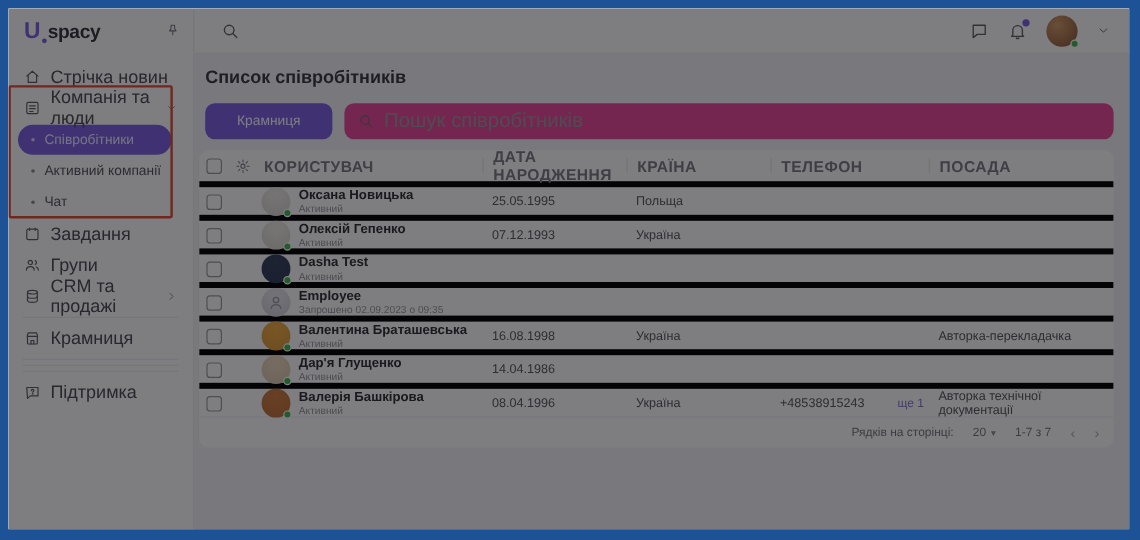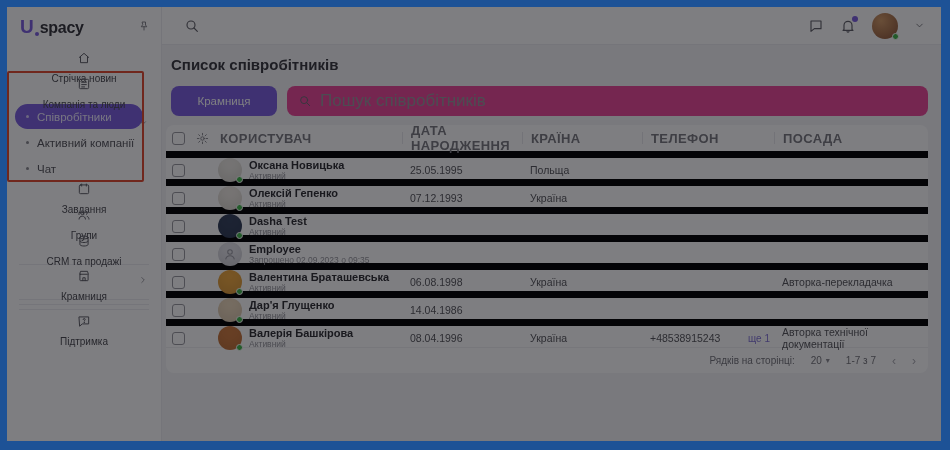--- a/index.html
+++ b/index.html
@@ -15,21 +15,21 @@
   .annotation-box{position:absolute;left:0px;top:64px;width:137px;height:111px;border:2px solid var(--annotation,#E24A2E);border-radius:2px;z-index:30;}
 
   
   .sidebar{position:absolute;left:0;top:0;bottom:0;width:155px;background:#fff;border-right:1px solid #ECECF0;z-index:2;}
   .sb-head{height:40px;display:flex;align-items:center;justify-content:space-between;padding:0 11px 0 13px;}
   .brand{display:flex;align-items:baseline;}
   .brand-u{color:var(--accent,#7B5FE0);font-weight:bold;font-size:19px;}
   .brand-dot{width:4px;height:4px;border-radius:50%;background:var(--accent,#7B5FE0);margin:0 1px 2px 1px;align-self:flex-end;}
   .brand-rest{color:#33333A;font-weight:bold;font-size:16px;letter-spacing:-0.3px;}
   .nav{padding:4px 8px 0 8px;}
-  .nav-item{display:flex;align-items:center;gap:8px;height:26px;padding:0 5px;border-radius:6px;font-size:10px;color:#4A4A50;cursor:pointer;flex-direction:column;}
+  .nav-item{display:flex;align-items:center;gap:8px;height:26px;padding:0 5px;border-radius:6px;font-size:15px;color:#4A4A50;cursor:pointer;}
   .nav-item svg{width:14px;height:14px;flex:none;stroke:#5C5C63;fill:none;stroke-width:1.7;stroke-linecap:round;stroke-linejoin:round;}
   .nav-item .chev{margin-left:auto;}
   .nav-item .chev svg{width:10px;height:10px;stroke:#77777E;}
   .sub-item{display:flex;align-items:center;gap:8px;height:25px;margin:1px 0;padding:0 5px 0 11px;font-size:11.5px;color:#55555B;border-radius:13px;cursor:pointer;}
   .bullet{width:3px;height:3px;border-radius:50%;background:#8A8A90;flex:none;}
   .sub-item.active{background:var(--accent,#7B5FE0);color:#EFEAFF;width:128px;}
   .sub-item.active .bullet{background:#D9CFFA;}
   .sb-divider{height:1px;background:#ECECF0;margin:4px 4px;}
 
   
@@ -45,21 +45,21 @@
   .content{position:absolute;top:38px;left:0;right:0;bottom:0;padding:0 13px 0 4px;}
   .page-title{margin:11px 0 0 5px;font-size:15px;font-weight:bold;color:#38383E;}
   .actions{display:flex;align-items:center;margin:13px 0 0 5px;gap:10px;}
   .btn-invite{width:106px;height:30px;border:none;border-radius:8px;background:var(--accent,#7B5FE0);color:#fff;font-size:11.5px;font-family:inherit;cursor:pointer;}
   .searchbox{flex:1;position:relative;height:30px;}
   .searchbox input{width:100%;height:30px;border:none;border-radius:8px;background:#ec4899;padding:0 10px 0 33px;font-size:17px;font-family:inherit;color:#3A3A40;outline:none;}
   .searchbox input::placeholder{color:#97979E;}
   .searchbox svg{position:absolute;left:11px;top:8px;width:14px;height:14px;stroke:#6A6A71;fill:none;stroke-width:1.7;stroke-linecap:round;}
 
   .card{margin-top:9px;background:#fff;border-radius:8px;overflow:hidden;}
-  .trow{display:grid;grid-template-columns:24px 22px 184px 120px 120px 132px 1fr;align-items:center;height:28px;padding:0 6px;border-top:7px solid #000000;}
+  .trow{display:grid;grid-template-columns:24px 22px 184px 120px 120px 132px 1fr;align-items:center;height:28px;padding:0 6px;border-top:5px solid #000000;}
   .thead{height:26px;border-top:none;}
   .thead .th{font-size:13px;font-weight:bold;letter-spacing:0.4px;color:#7A7A80;text-transform:uppercase;padding-left:2px;border-left:1px solid #E8E8EC;height:12px;display:flex;align-items:center;padding-left:8px;}
   .thead .th.first{border-left:none;padding-left:2px;}
   .checkbox{width:13px;height:13px;border:1.5px solid #9A9AA0;border-radius:3px;background:#fff;cursor:pointer;}
   .gear svg{width:13px;height:13px;stroke:#7A7A80;fill:none;stroke-width:1.6;stroke-linecap:round;display:block;}
   .user-cell{display:flex;align-items:center;gap:7px;}
   .avatar{width:24px;height:24px;border-radius:50%;position:relative;flex:none;box-shadow:inset 0 -6px 10px rgba(0,0,0,0.08);}
   .avatar .online-dot{width:7px;height:7px;right:-1px;bottom:-1px;}
   .avatar svg{position:absolute;inset:4px;stroke:#9B9BA3;fill:none;stroke-width:1.6;}
   .nm{line-height:1.1;}
@@ -346,21 +346,21 @@
             <span></span>
           <span class="user-cell">
             <span class="avatar" style="background: rgb(240, 169, 63);">
                 <span class="online-dot"></span>
               </span>
             <span class="nm">
                 <div class="name">Валентина Браташевська</div>
                 <div class="status">Активний</div>
               </span>
           </span>
-          <span class="cell">06.08.1998</span>
+          <span class="cell">16.08.1998</span>
           <span class="cell">Україна</span>
           <span class="cell phone-cell">
               <span></span>
               <span class="more-badge"></span>
             </span>
           <span class="cell">Авторка-перекладачка</span>
         </div>
 
         <div class="trow">
           <span class="checkbox"></span>

